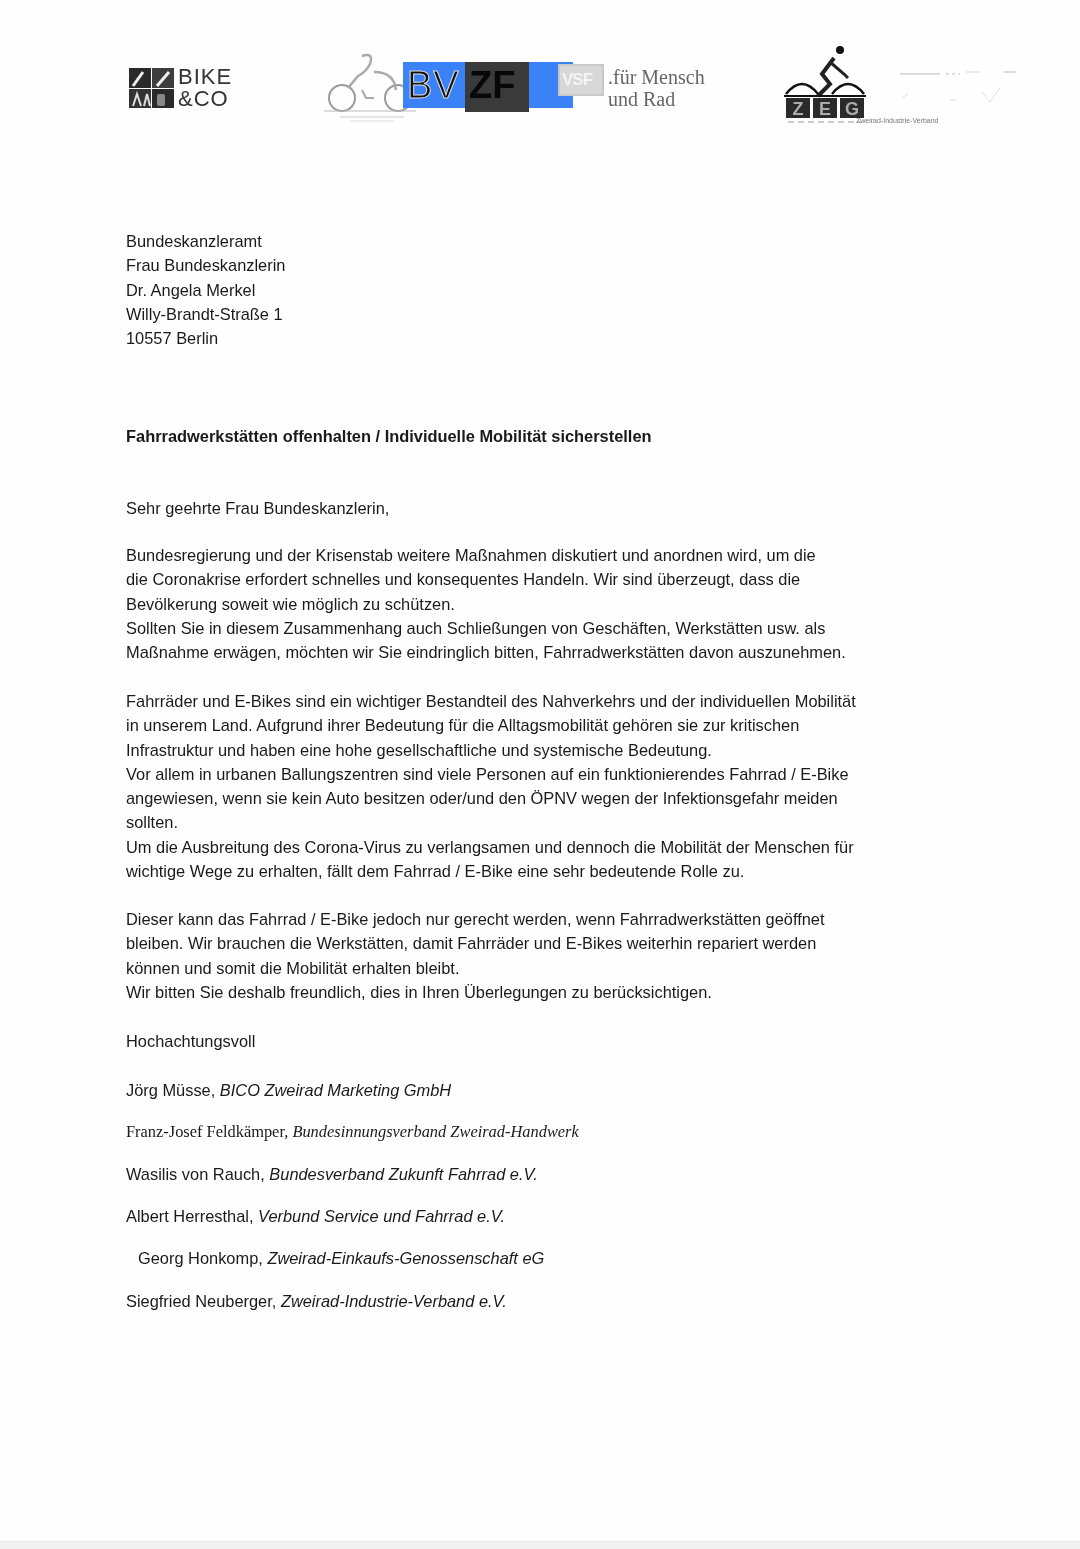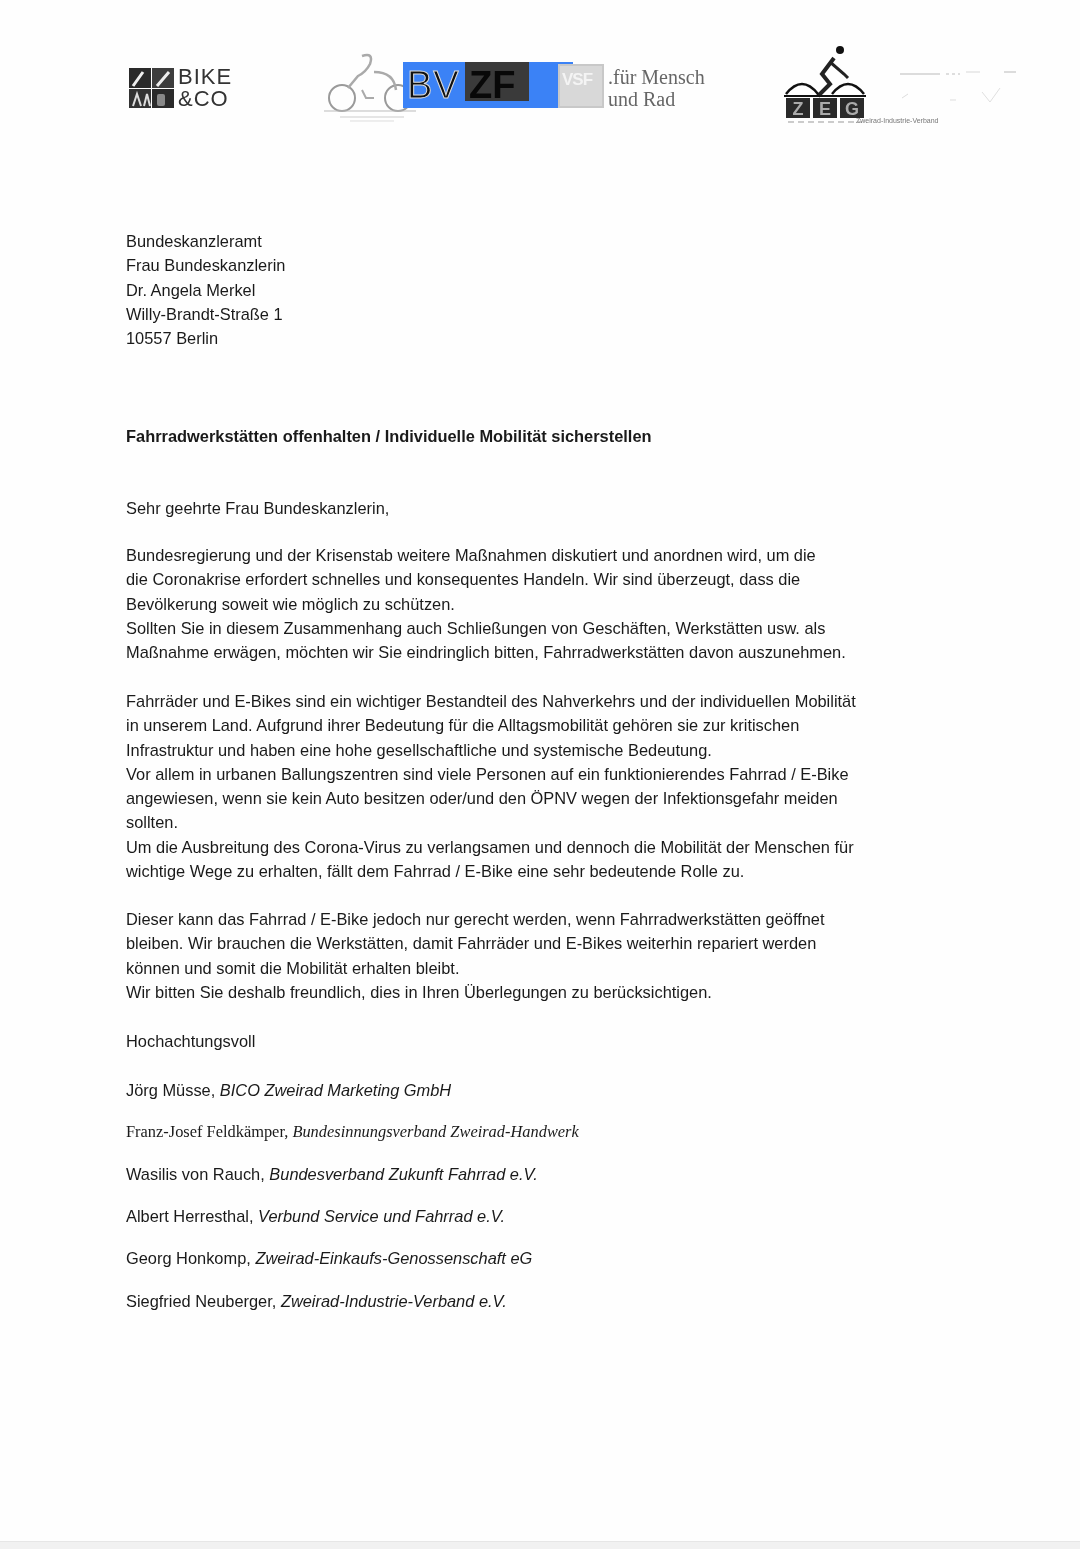--- a/index.html
+++ b/index.html
@@ -13,25 +13,25 @@
     
     .logo { position: absolute; padding-left: 44px; }
     .logo-bikeco { left: 129px; top: 66px; width: 124px; height: 46px; }
     .bikeco-mark { position: absolute; left: 0; top: 2px; width: 46px; height: 40px; }
     .bikeco-text { position: absolute; left: 49px; top: 0; font-size: 22px; line-height: 22px; letter-spacing: 1px; color: #333; font-weight: normal; }
     .bikeco-text span { display: block; }
 
     .logo-biv { left: 278px; top: 50px; width: 100px; height: 80px; }
     .logo-bvzf { left: 403px; top: 62px; width: 126px; height: 46px; background: #3b82f6; }
     .bvzf-left { position: absolute; left: 4px; top: 2px; font-size: 38px; line-height: 42px; color: #111; -webkit-text-stroke: 1px #ddd; font-weight: normal; letter-spacing: 1px; }
-    .bvzf-right { position: absolute; left: 62px; top: 0; width: 64px; height: 39px; background: #3a3a3a; }
+    .bvzf-right { position: absolute; left: 62px; top: 0; width: 64px; height: 50px; background: #3a3a3a; }
     .bvzf-right-text { position: absolute; left: 4px; top: 2px; font-size: 38px; line-height: 42px; font-weight: bold; color: #080808; }
 
     .logo-vsf { left: 558px; top: 62px; width: 170px; height: 48px; }
-    .vsf-box { position: absolute; left: 0; top: 2px; width: 46px; height: 44px; background: #d8d8d8; border: 2px solid #c8c8c8; box-sizing: border-box; }
+    .vsf-box { position: absolute; left: 0; top: 2px; width: 46px; height: 32px; background: #d8d8d8; border: 2px solid #c8c8c8; box-sizing: border-box; }
     .vsf-box-text { position: absolute; left: 2px; top: 4px; font-size: 17px; font-weight: bold; color: #f4f4f4; letter-spacing: -1px; }
     .vsf-text { position: absolute; left: 50px; top: 4px; font-size: 20px; line-height: 22px; color: #666; }
     .vsf-text span { display: block; font-family: Liberation Serif, serif; }
 
     .logo-zeg { left: 736px; top: 44px; width: 90px; height: 82px; }
     .logo-ziv { left: 852px; top: 62px; width: 124px; height: 68px; }
     .ziv-caption { position: absolute; left: 4px; top: 55px; font-size: 7px; color: #777; white-space: nowrap; }
 
     
     .text { position: absolute; left: 126px; font-size: 16.4px; line-height: 24.3px; color: #1a1a1a; white-space: nowrap; }
@@ -175,21 +175,21 @@
   </div>
   <div class="sig" style="top:1121px;font-family:Liberation Serif, serif;">
     <span>Franz-Josef Feldkämper, </span><span class="org">Bundesinnungsverband Zweirad-Handwerk</span>
   </div>
   <div class="sig" style="top:1163px;">
     <span>Wasilis von Rauch, </span><span class="org">Bundesverband Zukunft Fahrrad e.V.</span>
   </div>
   <div class="sig" style="top:1205px;">
     <span>Albert Herresthal, </span><span class="org">Verbund Service und Fahrrad e.V.</span>
   </div>
-  <div class="sig" style="top:1247px;">
+  <div class="sig" style="top:1247px;margin-left:12px;">
     <span>Georg Honkomp, </span><span class="org">Zweirad-Einkaufs-Genossenschaft eG</span>
   </div>
   <div class="sig" style="top:1290px;">
     <span>Siegfried Neuberger, </span><span class="org">Zweirad-Industrie-Verband e.V.</span>
   </div>
 </div>
 
 <div class="bottom-strip"></div>
 
 </body></html>

